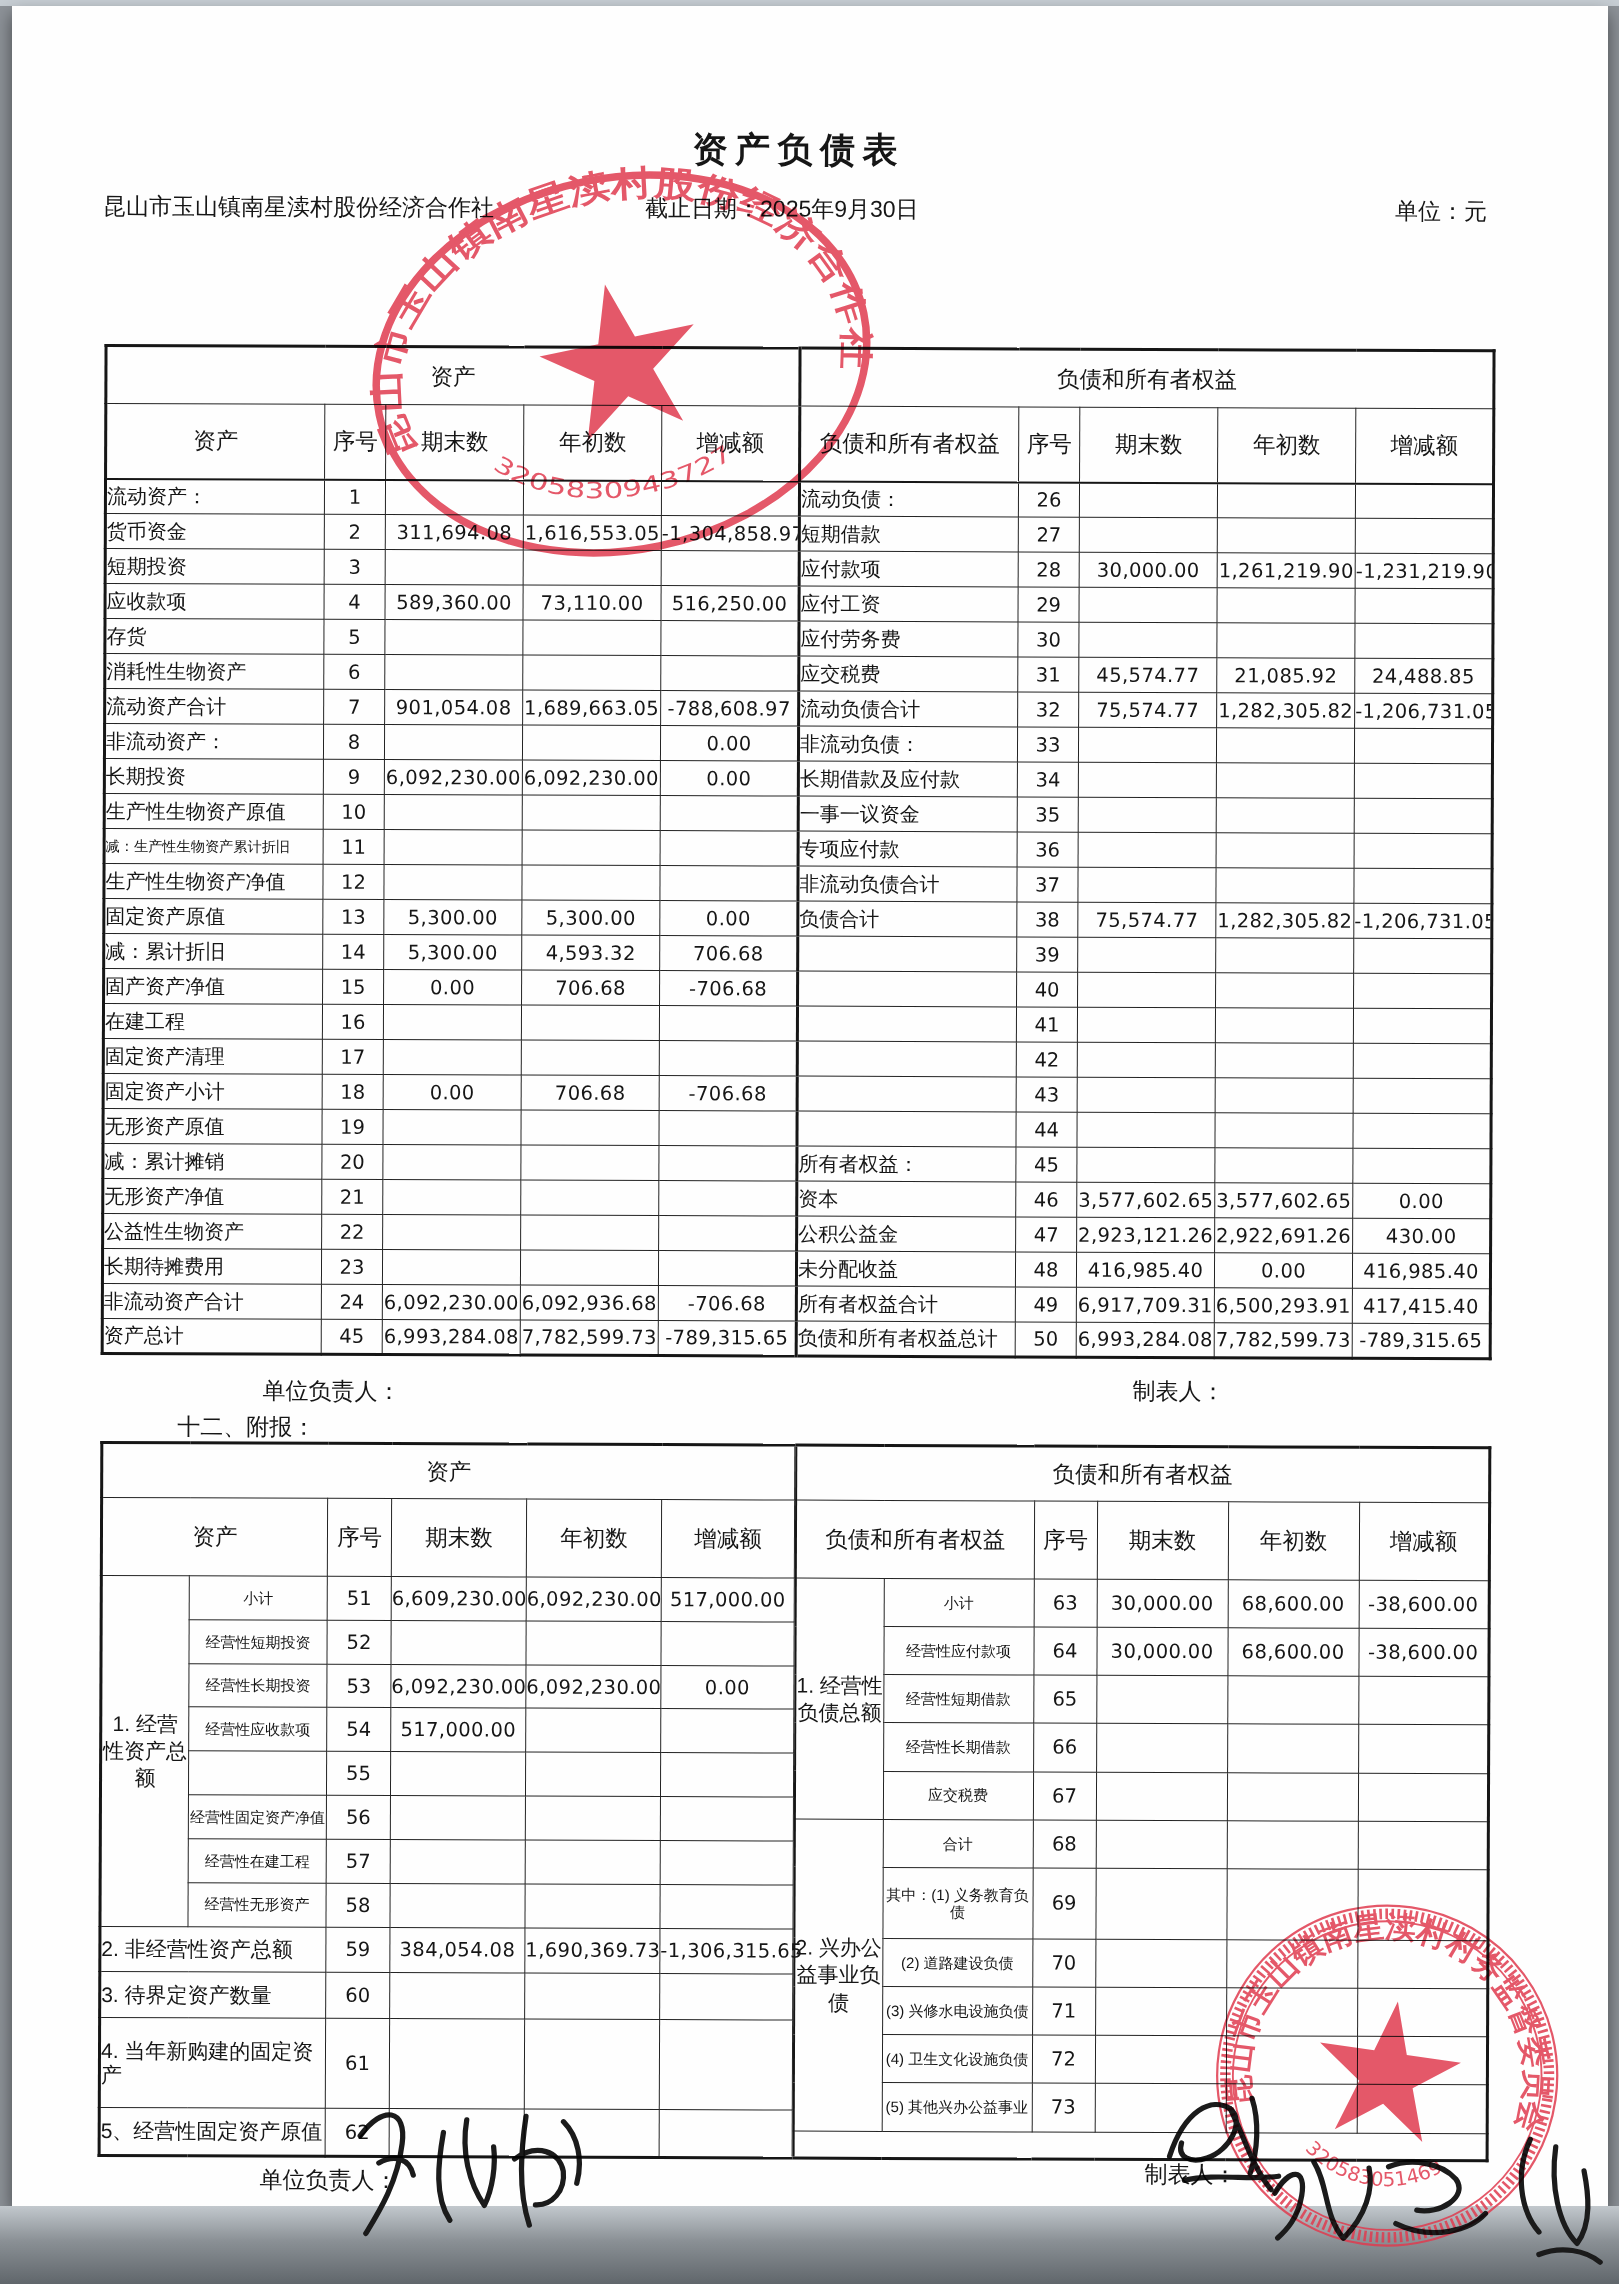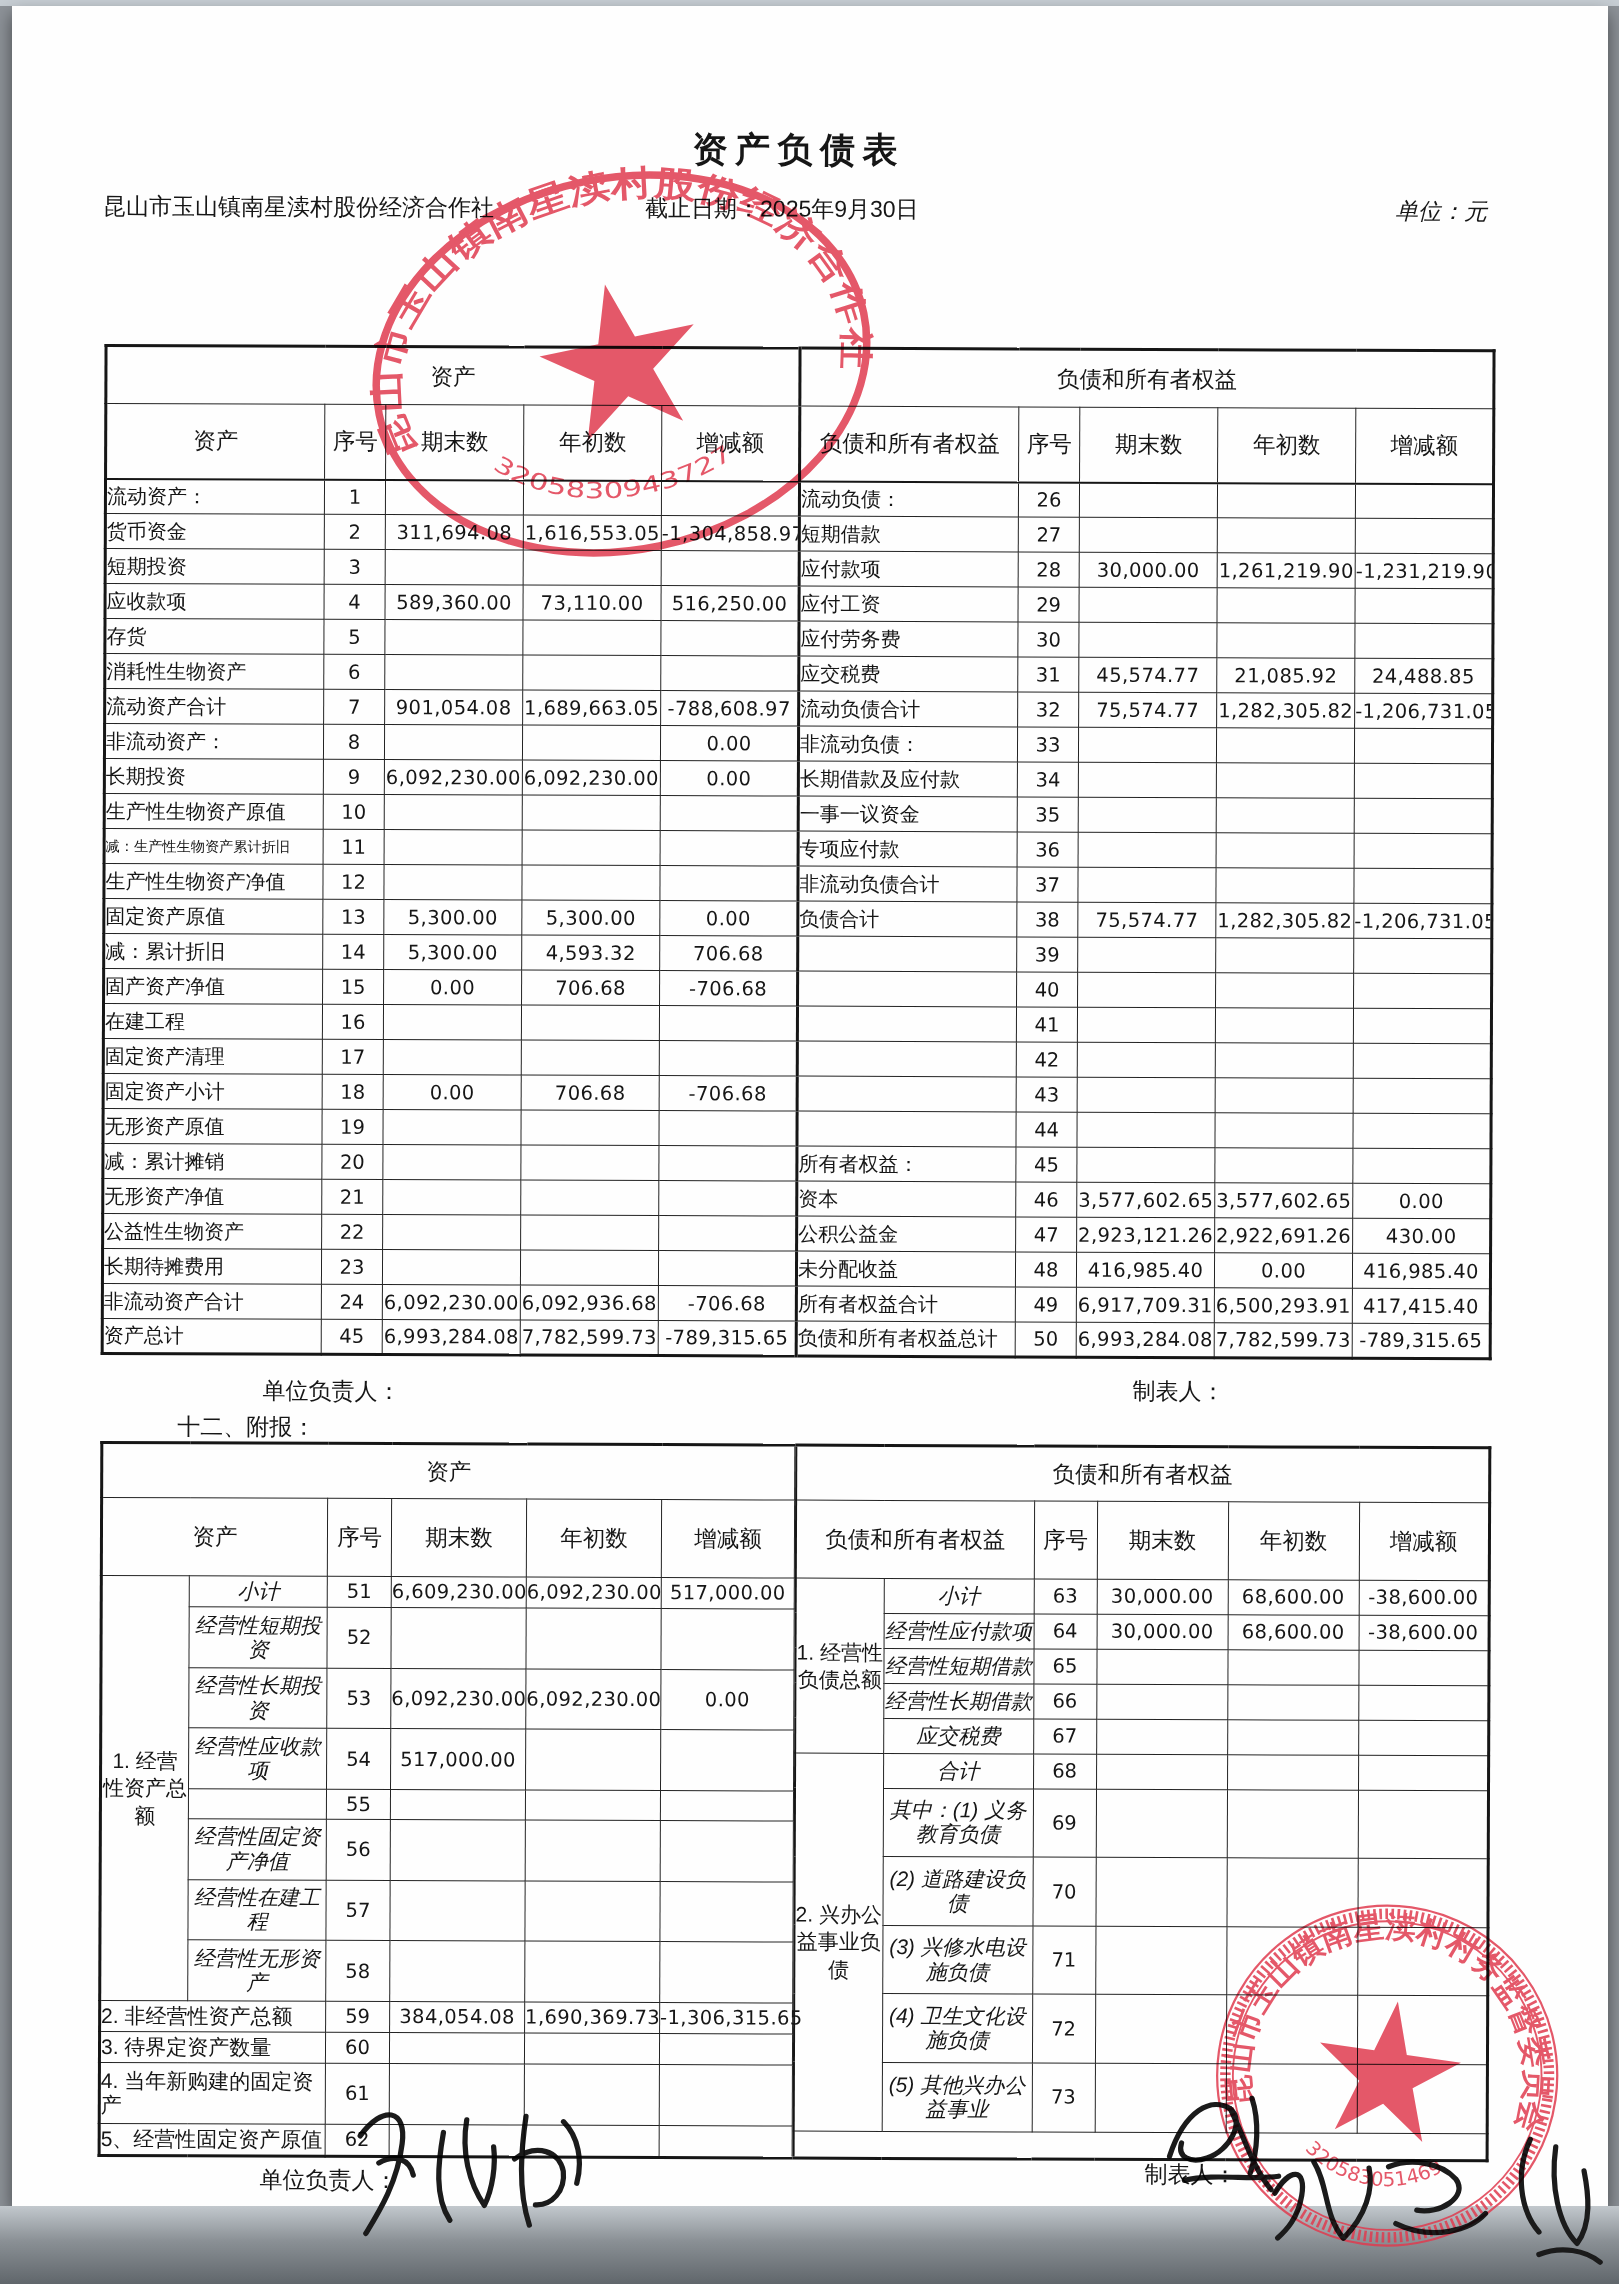--- a/index.html
+++ b/index.html
@@ -9,21 +9,21 @@
   .paper{position:absolute;left:12px;top:6px;width:1596px;height:2200px;background:#fefefe;
          box-shadow:0 7.5px 16.5px rgba(0,0,0,.5);}
   .bottomfade{position:absolute;left:0;top:2206px;width:1620px;height:78px;
         background:linear-gradient(180deg,#c2c8cd 0%,#8a9095 45%,#60666b 100%);}
   .content{position:absolute;left:0;top:0;width:1620px;height:2284px;transform:rotate(0.22deg);transform-origin:40% 10%;}
 
   .title{position:absolute;left:0;top:126px;width:1597px;text-align:center;
          font-size:35px;font-weight:bold;letter-spacing:7.5px;}
   .org{position:absolute;left:103px;top:193px;font-size:23px;}
   .cutoff{position:absolute;left:645px;top:193px;font-size:23px;}
-  .unit{position:absolute;left:1395px;top:193px;font-size:23px;font-style:italic;}
+  .unit{position:absolute;left:1395px;top:193px;font-size:23px;}
 
   table{border-collapse:collapse;table-layout:fixed;}
   .bs{position:absolute;left:105px;top:346px;width:1389px;border:3.7px solid #161616;}
   .bs th,.bs td{border:1.5px solid #242424;overflow:hidden;padding:0;}
   .bs thead th{font-weight:normal;font-size:22.5px;white-space:nowrap;}
   .h1{height:58px;}
   .h2{height:75px;}
   .h2 th{border-bottom:2.2px solid #161616;}
   .bs tbody tr{height:35px;}
   .bs tbody td{white-space:nowrap;}
@@ -40,21 +40,21 @@
   .appendix{position:absolute;left:182px;top:1413px;font-size:23px;}
 
   .t2wrap{position:absolute;left:105px;top:1443px;width:1389px;height:716px;display:flex;}
   .t2{width:694px;height:716px;border:3.7px solid #161616;}
   .t2l{border-right:1.5px solid #161616;}
   .t2r{border-left:2.2px solid #161616;}
   .t2 th,.t2 td{border:1.5px solid #242424;padding:0;}
   .t2 thead th{font-weight:normal;font-size:22.5px;}
   .t2 .h1{height:55px;}
   .t2 .h2{height:78px;}
-  .itm{text-align:center;font-size:21px;padding:0 4.5px;line-height:1.15;font-style:italic;}
+  .itm{text-align:center;font-size:15px;padding:0 4.5px;line-height:1.15;}
   .grp{text-align:center;font-size:21px;padding:0 6px;line-height:1.3;}
   .lbl2{text-align:left;font-size:21px;padding-left:7.5px;line-height:1.15;}
   .filler td{height:25.5px;}
 
   .stamp{position:absolute;mix-blend-mode:multiply;opacity:.85;}
   .sig{position:absolute;mix-blend-mode:multiply;}
 </style>
 </head>
 <body>
 

